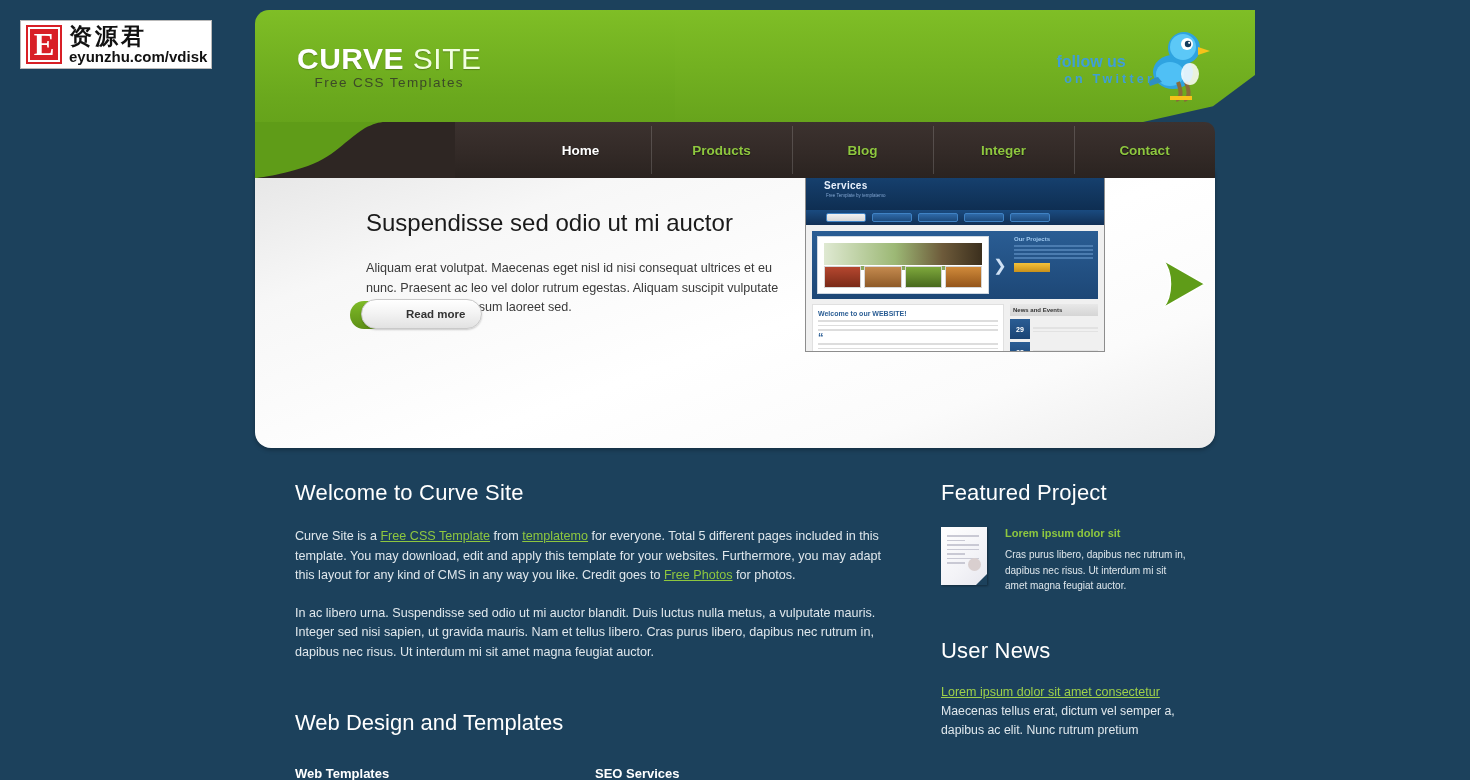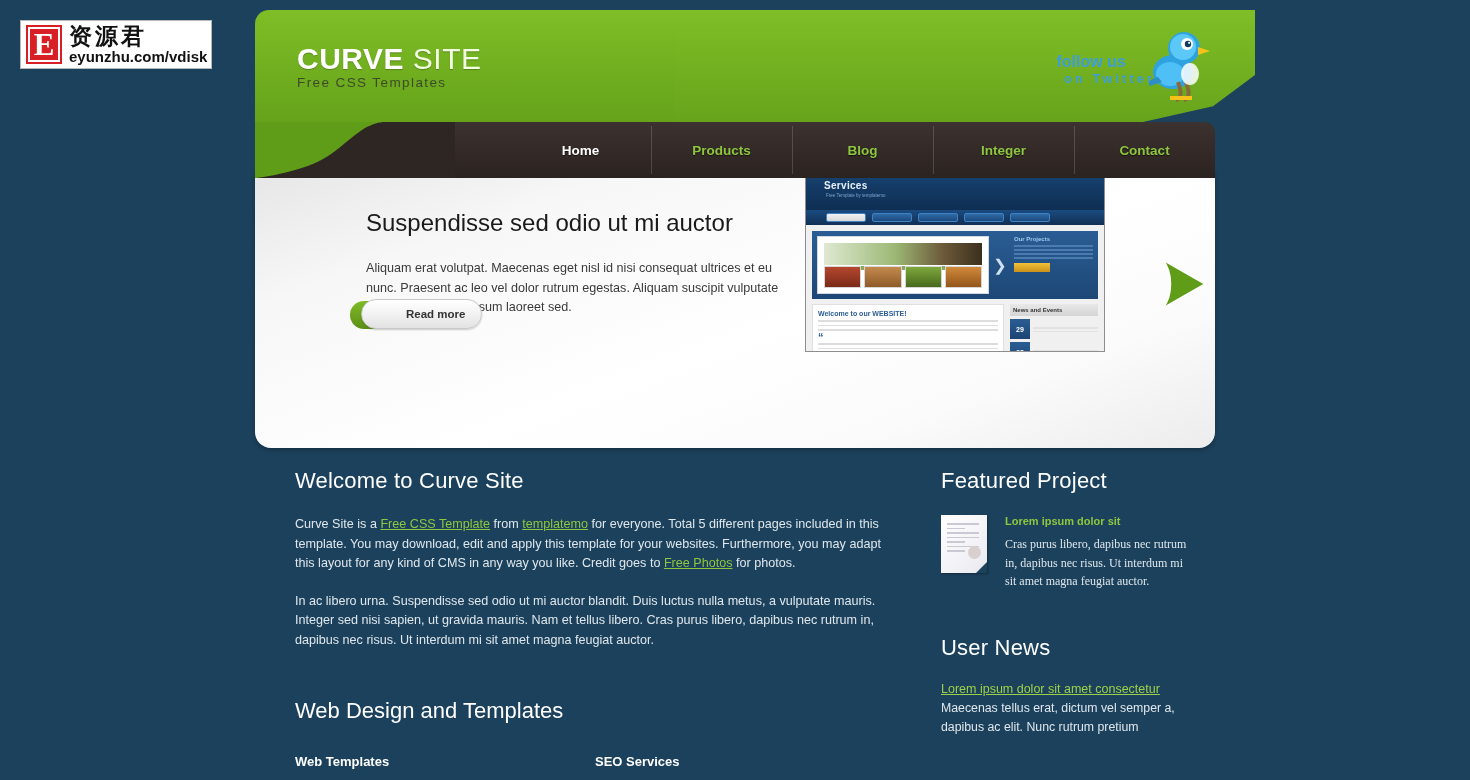--- a/index.html
+++ b/index.html
@@ -57,21 +57,21 @@
     z-index: 2;
   }
   
   .hdr-green-nose {
     position: absolute; left: 300px; top: 0;
     width: 700px; height: 112px;
     background: linear-gradient(180deg,#7fbe26 0%,#67a41c 100%);
     clip-path: polygon(0 0, 100% 0, 100% 58%, 94% 86%, 84% 100%, 0 100%);
     z-index: 1;
   }
-  .hdr-logo { position: absolute; left: 42px; top: 34px; z-index: 5; }
+  .hdr-logo { position: absolute; left: 42px; top: 34px; z-index: 5; text-align: center; }
   .hdr-title {
     font-size: 30px; font-weight: bold; color: #ffffff;
     letter-spacing: .5px; text-shadow: 0 1px 1px rgba(0,0,0,.25);
     line-height: 1;
   }
   .hdr-title .thin { font-weight: normal; color: #f2ffe0; }
   .hdr-sub {
     margin-top: 1px; font-size: 13.5px; font-weight: normal;
     color: #3c4a27; letter-spacing: 1.4px;
   }
@@ -183,21 +183,21 @@
   .shot-side-h { background: linear-gradient(180deg,#e8e8e8,#d5d5d5); font-size: 6px; color: #333; padding: 3px; font-weight: bold; }
   .shot-news { display: flex; gap: 3px; margin-top: 3px; }
   .shot-date { width: 20px; height: 20px; background: linear-gradient(180deg,#2a5d94,#1b4474); color:#fff; font-size: 7px; font-weight: bold; display:flex; align-items:center; justify-content:center; }
   .shot-news-tx { flex: 1; }
   .shot-news-tx b { display: block; font-size: 5px; color: #2a5d94; }
   .shot-news-tx u { display: block; height: 1.5px; background: #e2e2e2; margin-top: 2px; text-decoration: none; }
 
   .next-arrow { position: absolute; right: 8px; top: 88px; width: 48px; height: 52px; cursor: pointer; }
 
   
-  .content { position: absolute; left: 295px; top: 468px; width: 1160px; display: flex; gap: 46px; }
+  .content { position: absolute; left: 295px; top: 480px; width: 1160px; display: flex; gap: 46px; }
   .col-left { width: 600px; }
   .col-right { width: 250px; }
   h2.sec {
     font-size: 22px; font-weight: normal; color: #ffffff;
     letter-spacing: .2px; margin-bottom: 21px;
   }
   .col-left p {
     font-size: 12.6px; color: #dfe7ec; line-height: 1.55; margin-bottom: 18px;
   }
   .col-left p a { color: #8ec73f; text-decoration: underline; }
@@ -215,21 +215,21 @@
   .doc-icon::after {
     content: ""; position: absolute; right: 0; bottom: 0;
     border-width: 0 0 11px 11px; border-style: solid;
     border-color: transparent transparent #1c415c transparent;
   }
   .doc-lines { position: absolute; left: 6px; top: 8px; right: 8px; }
   .doc-lines i { display: block; height: 1.5px; background: #c9c9d4; margin-bottom: 3px; }
   .doc-lines i.short { width: 55%; }
   .doc-photo { position: absolute; right: 6px; bottom: 14px; width: 13px; height: 13px; border-radius: 50%; background: #d9cfcf; }
   .feat-title { font-size: 11px; font-weight: bold; color: #8ec73f; margin-bottom: 8px; }
-  .feat-desc { font-size: 12px; color: #dfe7ec; line-height: 1.55; font-family: Liberation Serif, serif; }
+  .feat-desc { font-size: 10px; color: #dfe7ec; line-height: 1.55; }
   .news-block { margin-top: 26px; }
   .news-title { font-size: 12.5px; color: #9ed04a; text-decoration: underline; display: block; margin-bottom: 3px; }
   .news-desc { font-size: 12.3px; color: #dfe7ec; line-height: 1.55; }
 </style>
 </head>
 <body>
 
 <div class="badge">
   <div class="badge-e">E</div>
   <div class="badge-txt">

